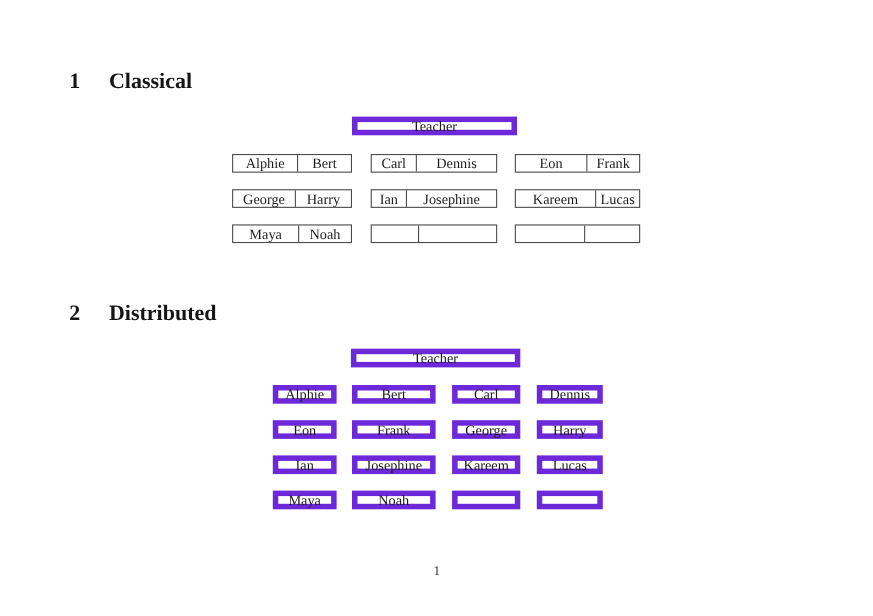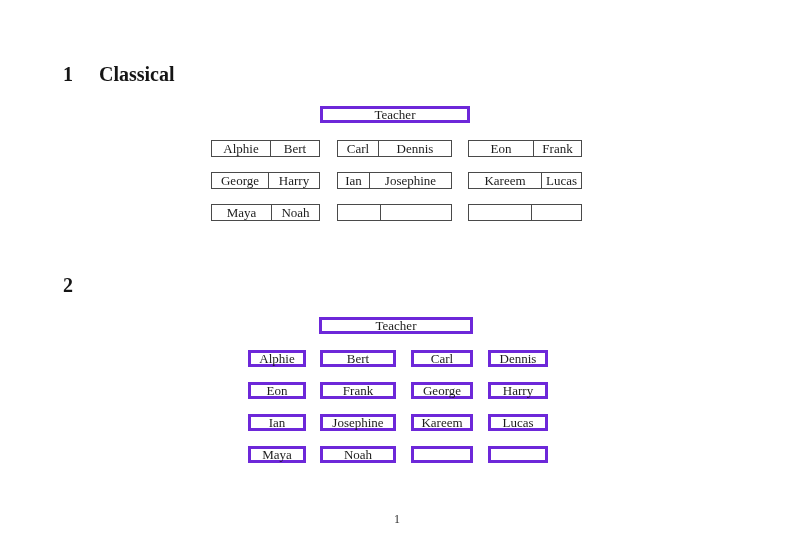--- a/index.html
+++ b/index.html
@@ -25,21 +25,21 @@
     line-height: 22px;
     color: #151515;
     white-space: nowrap;
   }
   .heading-classical   { left: 63px; top: 63px; }
   .heading-distributed { left: 63px; top: 274px; }
 
   .box {
     position: absolute;
     height: 17px;
-    border: 3px solid #6d28d9;
+    border: 5px solid #6d28d9;
     box-sizing: border-box;
     background: #ffffff;
     display: flex;
     align-items: center;
     justify-content: center;
     font-size: 13px;
     line-height: 15px;
     white-space: nowrap;
     color: #1c1c1c;
   }
@@ -122,20 +122,21 @@
     <div class="seat" style="width:42px;"></div>
     <div class="seat right"></div>
   </div>
   <div class="desk" style="left:468px; top:204px; width:114px;">
     <div class="seat" style="width:62px;"></div>
     <div class="seat right"></div>
   </div>
 
   <div class="heading heading-distributed">
     <span>2</span>
+    <span>Distributed</span>
   </div>
 
   <div class="box" style="left:319px; top:317px; width:154px;">Teacher</div>
 
   <div class="box" style="left:248px; top:350px; width:58px;">Alphie</div>
   <div class="box" style="left:320px; top:350px; width:76px;">Bert</div>
   <div class="box" style="left:411px; top:350px; width:62px;">Carl</div>
   <div class="box" style="left:488px; top:350px; width:60px;">Dennis</div>
 
   <div class="box" style="left:248px; top:382px; width:58px;">Eon</div>

